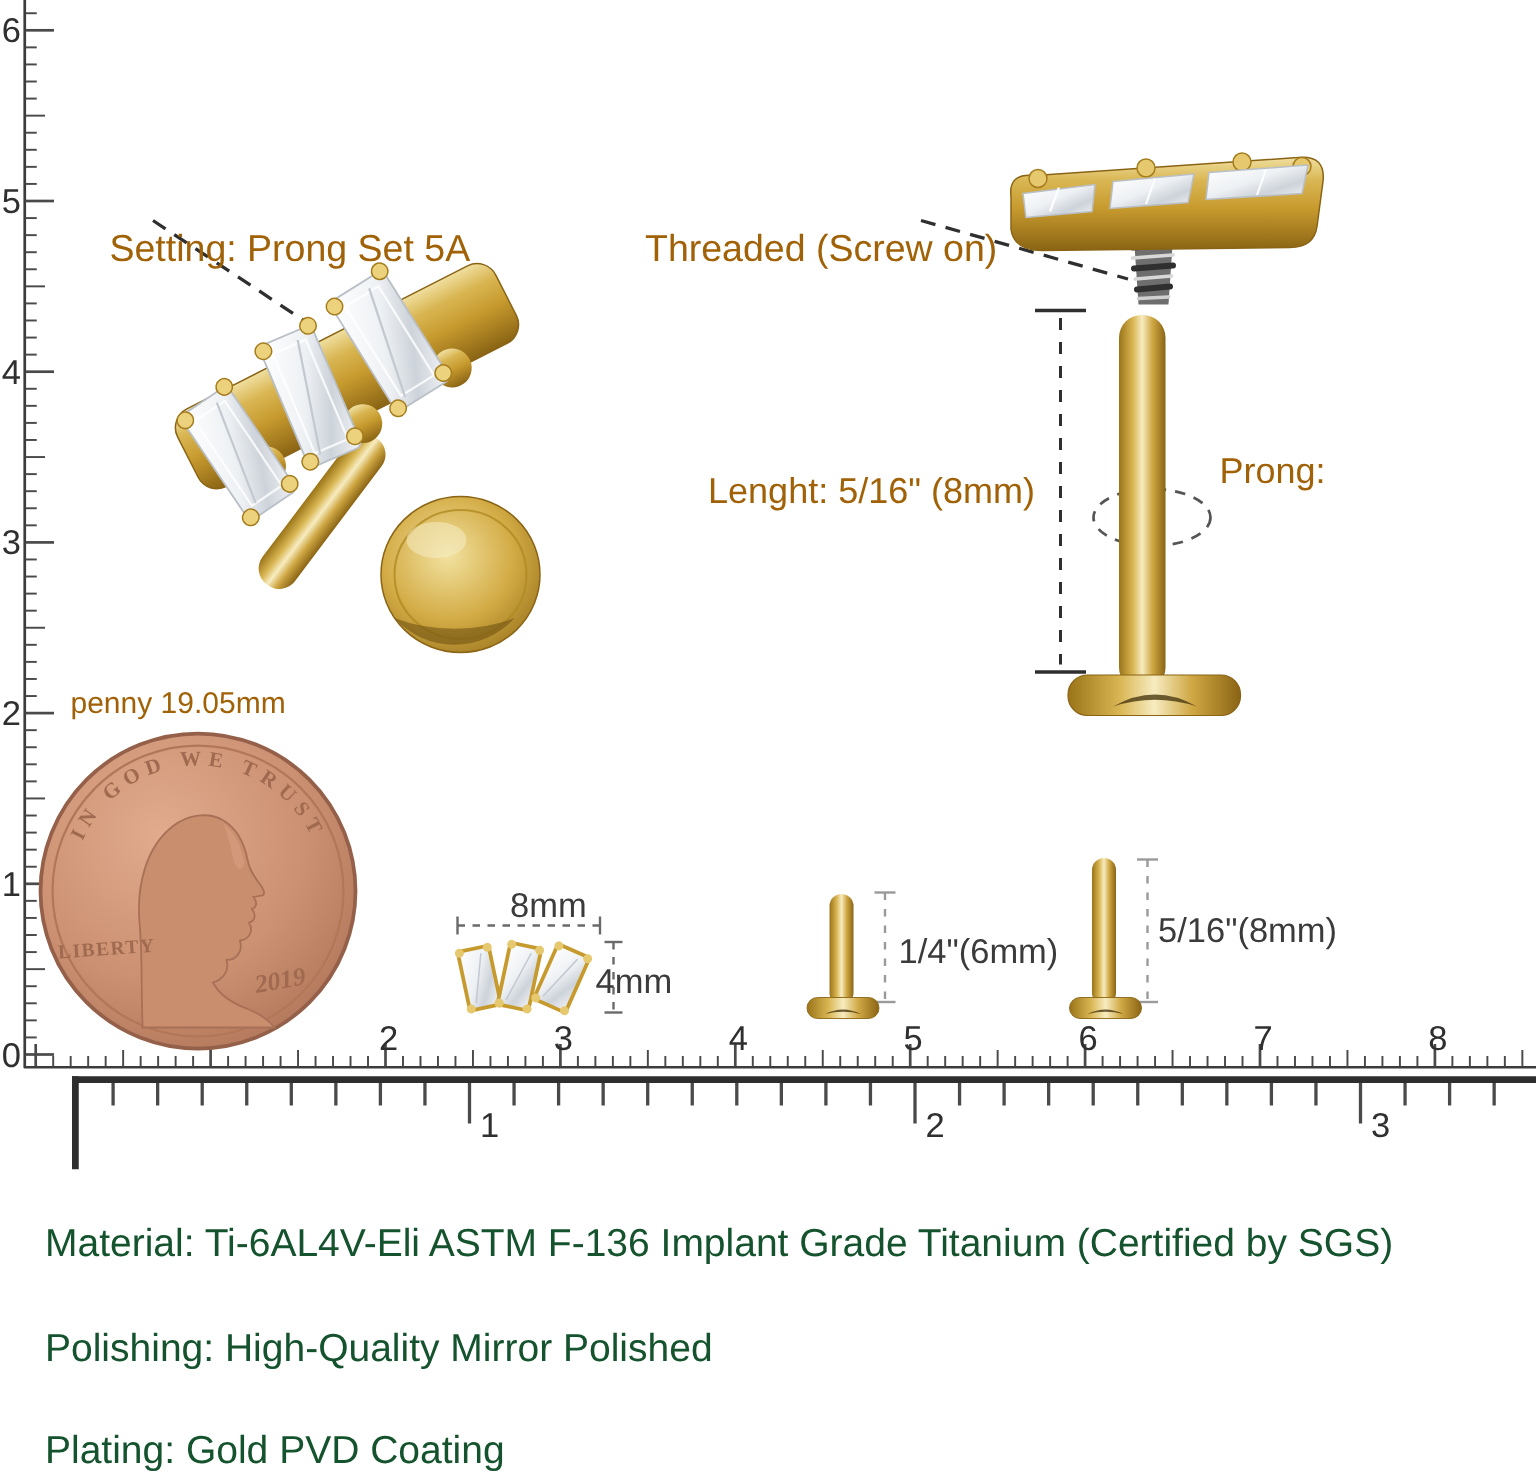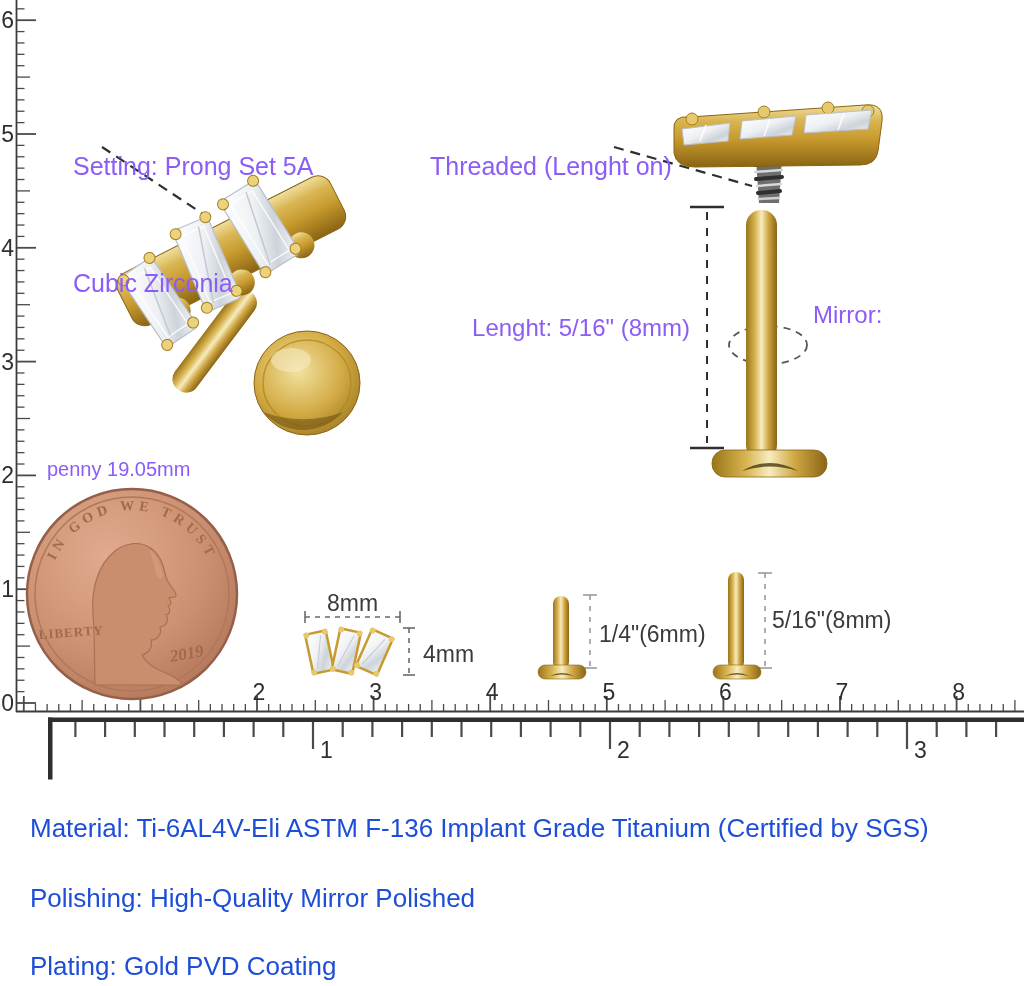--- a/index.html
+++ b/index.html
@@ -1,21 +1,21 @@
 <!DOCTYPE html>
 <html><head>
 <meta charset="utf-8">
 <style>
   html,body{margin:0;padding:0;background:#fff;}
   .canvas{position:relative;width:1024px;height:986px;background:#ffffff;overflow:hidden;
           font-family:"Liberation Sans",sans-serif;color:#3a3a3a;}
   .abs{position:absolute;}
-  .lbl{font-size:25px;line-height:39px;color:#8b5cf6;white-space:pre;}
+  .lbl{font-size:25px;line-height:39px;color:#a16207;white-space:pre;}
   .lbl-sm{font-size:23px;color:#3b3b3b;white-space:pre;}
-  .spec{position:absolute;left:30px;font-size:26px;color:#1d4ed8;white-space:pre;}
+  .spec{position:absolute;left:30px;font-size:26px;color:#14532d;white-space:pre;}
   svg{display:block;}
   .rnum{font-family:"Liberation Sans",sans-serif;font-size:23px;fill:#2f2f2f;}
   .pennytxt{font-family:"Liberation Serif",serif;fill:#a06a50;font-weight:bold;}
 </style>
 </head>
 <body>
 
 <div class="canvas">
 
   <svg id="rulers" class="abs" style="left:0;top:0;" width="1024" height="790" viewBox="0 0 1024 790">
@@ -423,29 +423,28 @@
     <path d="M20 86 Q32 80 44 86 Q32 83 20 86 Z" fill="#4a3a10" opacity="0.8"></path>
   </svg>
   <svg class="abs" style="left:705px;top:565px" width="70" height="118" viewBox="0 0 70 118">
     <rect x="23" y="7" width="16" height="98" rx="8" fill="url(#goldH)"></rect>
     <rect x="8" y="100" width="48" height="14" rx="7" fill="url(#goldH)" stroke="#8a6414" stroke-width="0.6"></rect>
     <path d="M20 111 Q32 105 44 111 Q32 108 20 111 Z" fill="#4a3a10" opacity="0.8"></path>
   </svg>
 
   <div class="abs lbl" style="left:73px;top:69px">
     <div>Setting: Prong Set 5A</div>
-    <div>Cubic Zirconia</div>
   </div>
   <div class="abs lbl" style="left:430px;top:69px">
-    <div>Threaded (Lenght on)</div>
+    <div>Threaded (Screw on)</div>
   </div>
   <div class="abs lbl" style="left:455px;top:308px;width:235px;text-align:right;font-size:24px">Lenght: 5/16" (8mm)</div>
-  <div class="abs lbl" style="left:813px;top:295px;font-size:24px">Mirror:</div>
+  <div class="abs lbl" style="left:813px;top:295px;font-size:24px">Prong:</div>
   <div class="abs lbl" style="left:47px;top:450px;font-size:20px">penny 19.05mm</div>
-  <div class="abs lbl-sm" style="left:327px;top:590px">8mm</div>
-  <div class="abs lbl-sm" style="left:423px;top:641px">4mm</div>
+  <div class="abs lbl-sm" style="left:340px;top:590px">8mm</div>
+  <div class="abs lbl-sm" style="left:397px;top:641px">4mm</div>
   <div class="abs lbl-sm" style="left:599px;top:621px">1/4"(6mm)</div>
   <div class="abs lbl-sm" style="left:772px;top:607px">5/16"(8mm)</div>
 
   <div class="spec" style="top:813px">Material: Ti-6AL4V-Eli ASTM F-136 Implant Grade Titanium (Certified by SGS)</div>
   <div class="spec" style="top:883px">Polishing: High-Quality Mirror Polished</div>
   <div class="spec" style="top:951px">Plating: Gold PVD Coating</div>
 </div>
 
 </body></html>

